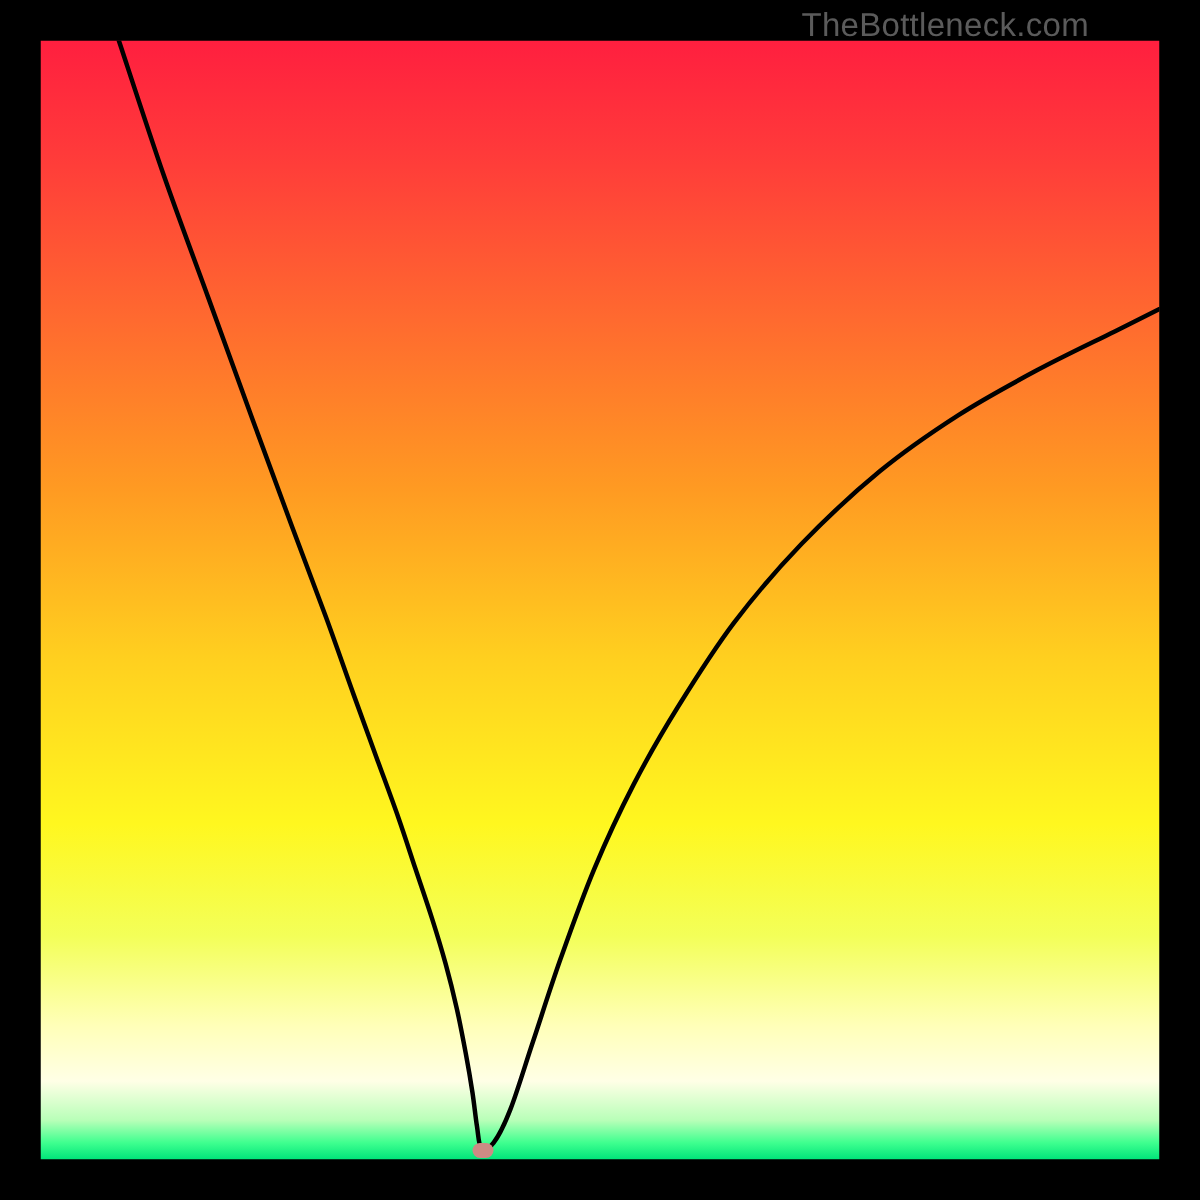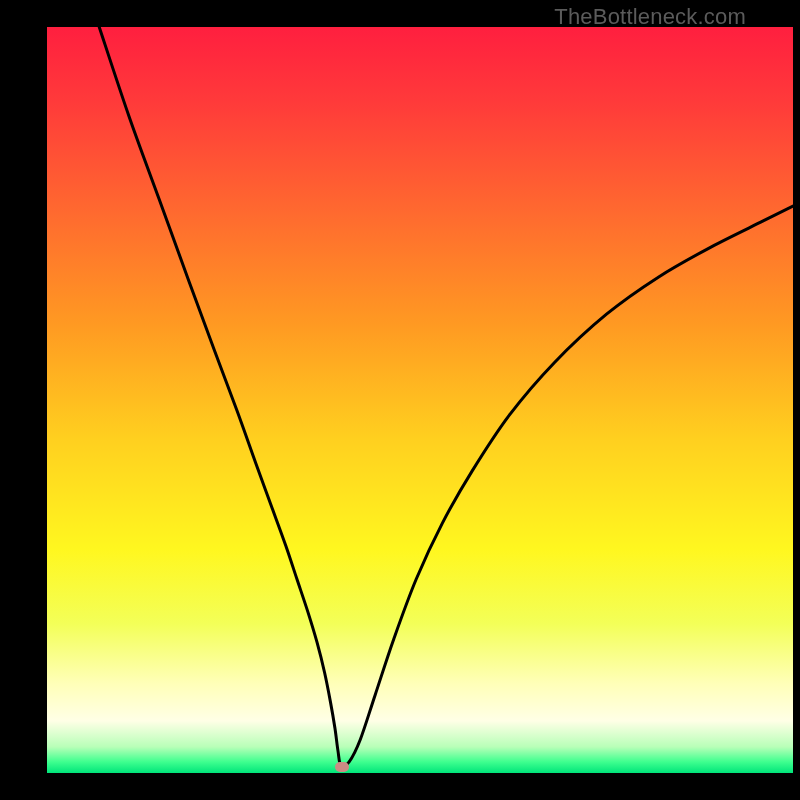--- a/index.html
+++ b/index.html
@@ -9,21 +9,20 @@
     height: 800px;
     overflow: hidden;
     background: #000;
     font-family: Arial, Helvetica, sans-serif;
   }
   .frame {
     position: relative;
     width: 736px;
     height: 800px;
     background: #000;
-    margin-left: 20px;
   }
   .watermark {
     position: absolute;
     top: 4px;
     right: 10px;
     color: #5b5b5b;
     font-size: 22px;
     font-weight: 500;
     letter-spacing: 0.2px;
     user-select: none;

